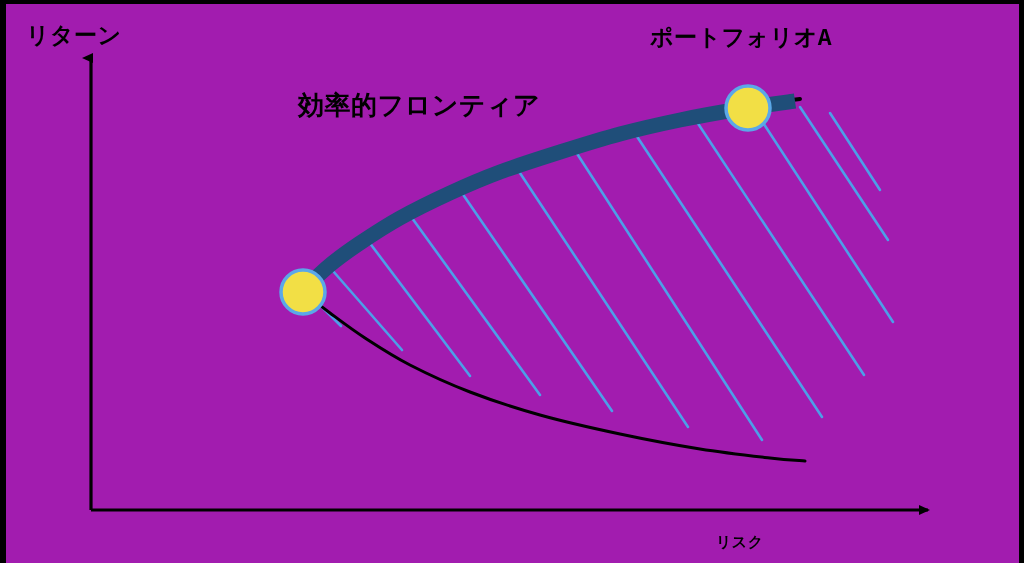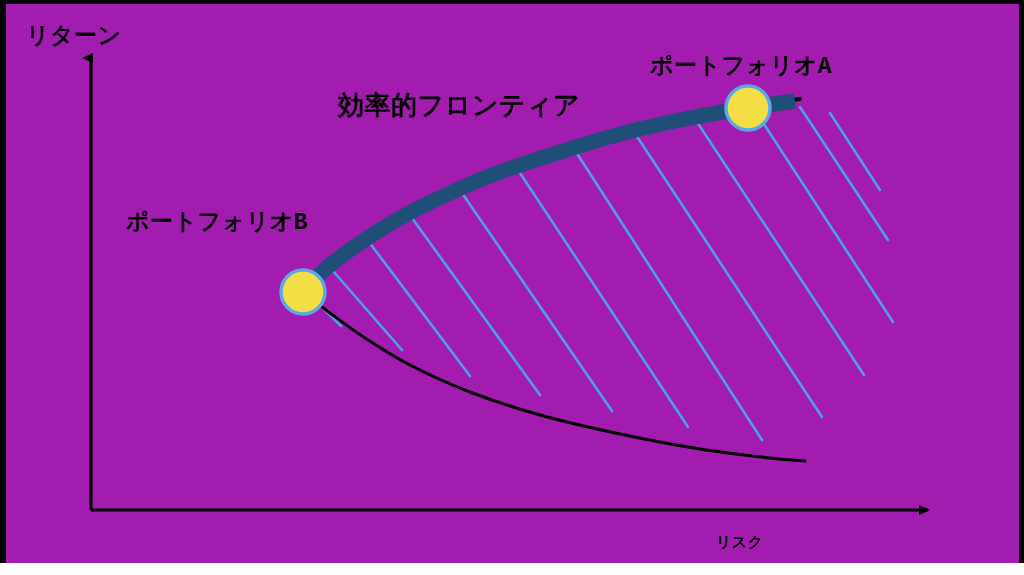--- a/index.html
+++ b/index.html
@@ -40,23 +40,23 @@
   .lbl {
     position: absolute;
     color: #000000;
     font-weight: bold;
     white-space: nowrap;
     z-index: 20;
     letter-spacing: 0.5px;
   }
   #label-return   { left: 26px;  top: 20px;  font-size: 23px; }
   #label-risk     { left: 716px; top: 533px; font-size: 15px; }
-  #label-pf-a     { left: 650px; top: 50px;  font-size: 23px; }
+  #label-pf-a     { left: 650px; top: 22px;  font-size: 23px; }
   #label-pf-b     { left: 126px; top: 206px; font-size: 23px; }
-  #label-frontier { left: 298px; top: 88px;  font-size: 26px; margin-left: 40px; }
+  #label-frontier { left: 298px; top: 88px;  font-size: 26px; }
 </style>
 </head>
 <body>
 
 <div id="root">
 
   <svg class="canvas" viewBox="0 0 1024 575">
     <defs>
       <marker id="arrowUp" markerWidth="12" markerHeight="12" refX="5" refY="9" orient="auto" markerUnits="userSpaceOnUse">
         <path d="M5,0 L10,11 L0,11 Z" fill="#000000"></path>
@@ -92,17 +92,16 @@
 
     <g id="marker-group">
         <circle cx="748" cy="108" r="22" fill="#F2DF45" stroke="#5BA8E8" stroke-width="3.5"></circle>
         <circle cx="303" cy="292" r="22" fill="#F2DF45" stroke="#5BA8E8" stroke-width="3.5"></circle>
       </g>
   </svg>
 
   <div class="lbl" id="label-return">リターン</div>
   <div class="lbl" id="label-risk">リスク</div>
   <div class="lbl" id="label-pf-a">ポートフォリオA</div>
-  <div class="lbl" id="label-pf-b">ポートフォリオB</div>
   <div class="lbl" id="label-frontier">効率的フロンティア</div>
 
   <div class="frame"></div>
 </div>
 
 </body></html>

